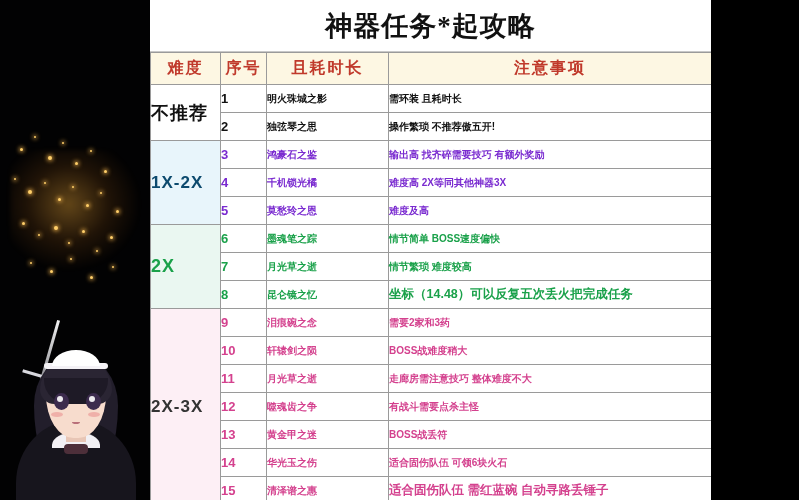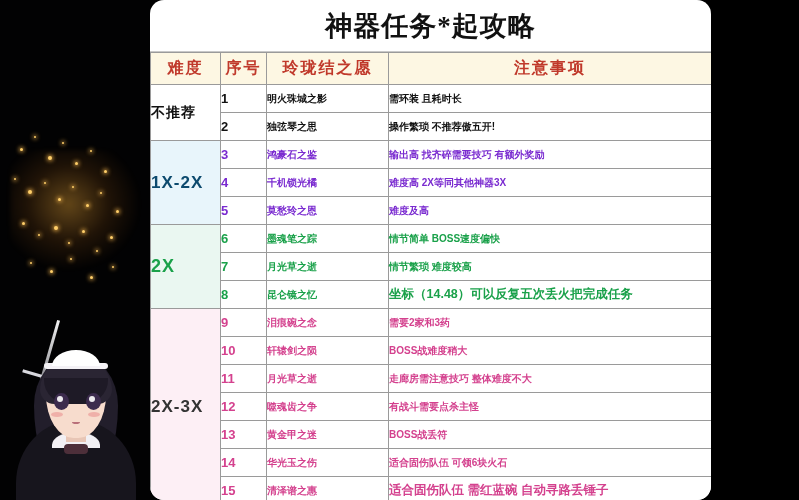--- a/index.html
+++ b/index.html
@@ -185,21 +185,20 @@
     background: #000;
   }
 
   
   .doc {
     position: absolute;
     left: 150px; top: 0;
     width: 561px; height: 500px;
     background: #ffffff;
     overflow: hidden;
-    border-radius: 14px;
   }
   .doc-title {
     text-align: center;
     font-family: "Liberation Serif", serif;
     font-weight: bold;
     font-size: 27px;
     color: #111;
     letter-spacing: 1px;
     padding: 8px 0 7px 0;
   }
@@ -233,21 +232,21 @@
     letter-spacing: 2px;
   }
   th.h-diff, th.h-no, th.h-name { color: #c0392b; }
   th.h-note { color: #c0392b; }
 
   tbody td { height: 28px; font-size: 10px; }
   td.no { font-size: 13px; }
 
   
   .g-nr td.cell { background: #ffffff; color: #111; }
-  .g-nr .diffcell { background: #ffffff; color: #111; font-size: 14px; letter-spacing: 1px; }
+  .g-nr .diffcell { background: #ffffff; color: #111; font-size: 18px; letter-spacing: 1px; }
 
   .g-12 td.cell { background: #ffffff; color: #7a2bd0; }
   .g-12 .diffcell { background: #e8f5fb; color: #0c4a6e; font-size: 17px; letter-spacing: 1px; }
 
   .g-2 td.cell { background: #ffffff; color: #1aa14a; }
   .g-2 .diffcell { background: #eaf7f1; color: #1aa14a; font-size: 18px; letter-spacing: 1px; }
 
   .g-23 td.cell { background: #ffffff; color: #d4418e; }
   .g-23 .diffcell { background: #fdeff5; color: #333; font-size: 17px; letter-spacing: 1px; }
 
@@ -328,21 +327,21 @@
       <colgroup>
         <col class="col-diff">
           <col class="col-no">
           <col class="col-name">
           <col class="col-note">
       </colgroup>
       <thead>
         <tr>
           <th class="h-diff">难度</th>
           <th class="h-no">序号</th>
-          <th class="h-name">玲珑结之愿</th>
+          <th class="h-name">且耗时长</th>
           <th class="h-note">注意事项</th>
         </tr>
       </thead>
       <tbody>
 
         <tr class="g-nr">
           <td class="diffcell nowrap" rowspan="2">不推荐</td>
           <td class="cell no">1</td>
           <td class="cell">明火珠城之影</td>
           <td class="cell">需环装 且耗时长</td>

